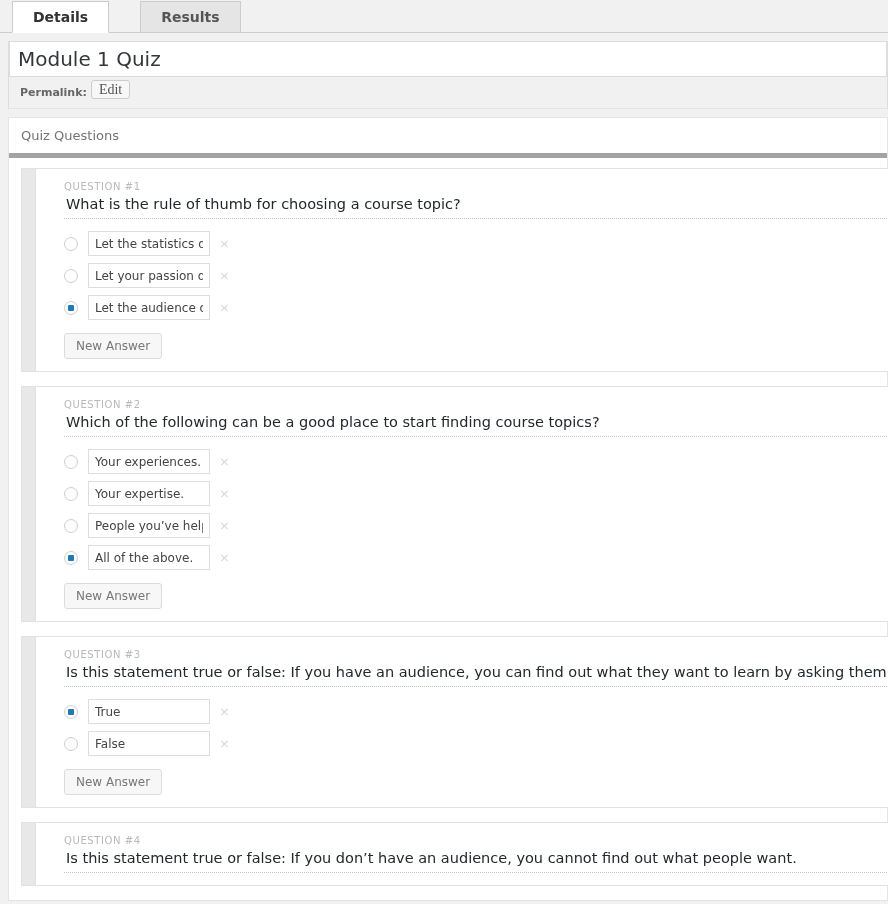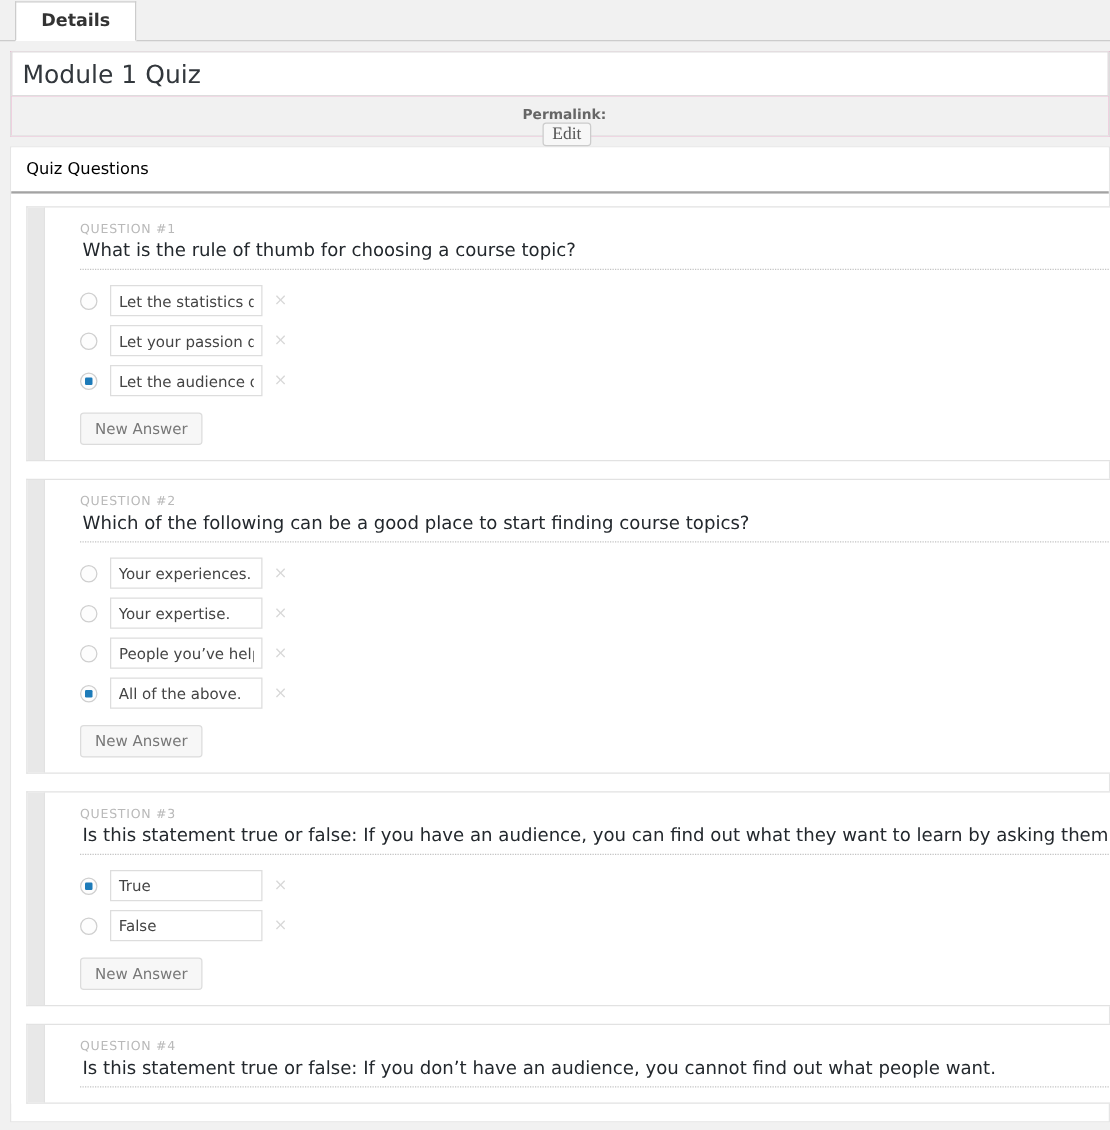--- a/index.html
+++ b/index.html
@@ -72,24 +72,23 @@
     outline: none;
     font-weight: normal;
   }
   .permalink-row {
     background: #f1f1f1;
     padding: 8px 0 9px 11px;
     font-size: 11px;
     color: #666;
     font-weight: bold;
     display: flex;
-    align-items: center;
+    align-items: flex-end;
     border-bottom: 1px solid #e5e5e5;
     height: 32px;
-    flex-direction: column;
   }
   .permalink-label { margin-right: 4px; }
   .permalink-link {
     color: #0073aa;
     text-decoration: underline;
     font-weight: normal;
     font-size: 11px;
     margin-right: 7px;
     cursor: pointer;
   }
@@ -109,23 +108,23 @@
   
   .panel {
     margin: 8px 0 0 8px;
     width: 880px;
     background: #fff;
     border: 1px solid #e5e5e5;
   }
   .panel-heading {
     padding: 10px 12px;
     font-size: 13px;
-    color: #000000;
-    background: #fff;
-    border-bottom: 2px solid #a3a3a3;
+    color: #737373;
+    background: #fff;
+    border-bottom: 5px solid #a3a3a3;
   }
   .panel-toolbar {
     background: #f1f1f1;
     padding: 9px 12px;
     border-bottom: 1px solid #e5e5e5;
   }
   .btn-primary {
     background: #0d76a8;
     border: 1px solid #0a6490;
     color: #fff;
@@ -235,20 +234,21 @@
     cursor: pointer;
     font-family: "DejaVu Sans", "Liberation Sans", sans-serif;
     line-height: 14px;
   }
 </style>
 </head>
 <body>
 
 <div class="tab-bar">
   <div class="tab active">Details</div>
+  <div class="tab">Results</div>
 </div>
 
 <div class="title-wrap">
   <input class="title-input" type="text" value="Module 1 Quiz" style="">
   <div class="permalink-row">
     <span class="permalink-label">Permalink:</span>
     <button class="edit-btn">Edit</button>
   </div>
 </div>
 

